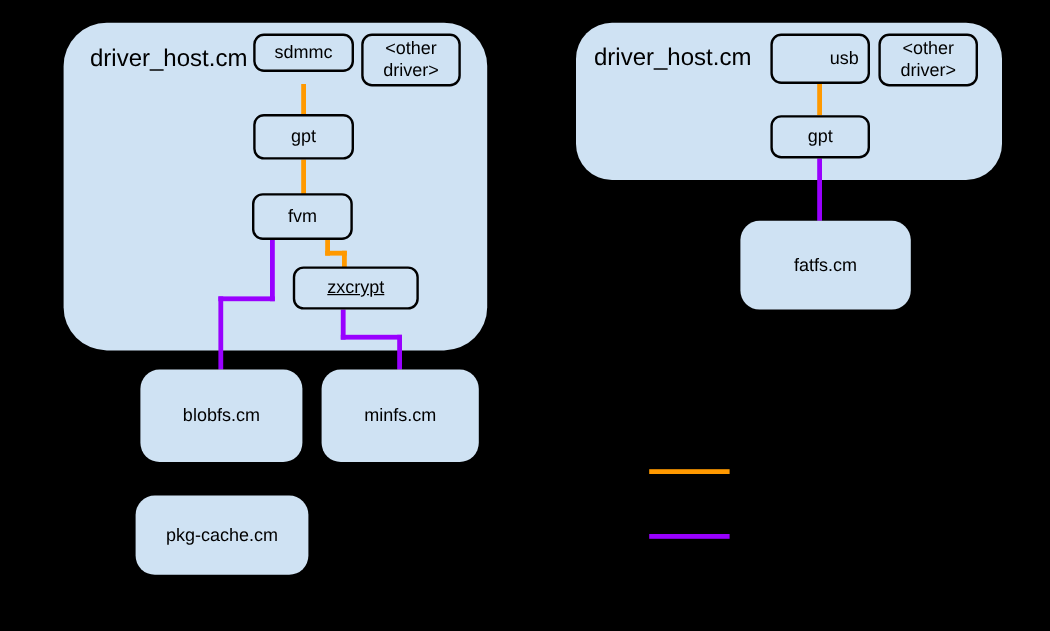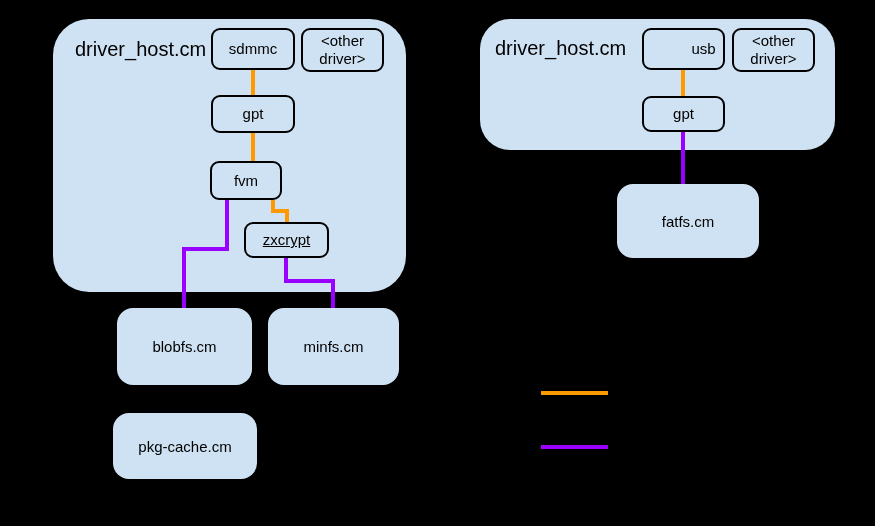--- a/index.html
+++ b/index.html
@@ -22,25 +22,25 @@
   .host-label.right{left:495px;top:39px;}
   .node{
     position:absolute;z-index:3;
     background:var(--node-fill,#cfe2f3);
     border:2px solid var(--node-border,#000);
     border-radius:9px;
     display:flex;align-items:center;justify-content:center;
     font-size:15px;line-height:18px;text-align:center;
     box-sizing:border-box;
   }
-  .node.sdmmc{left:211px;top:28px;width:84px;height:42px;}
+  .node.sdmmc{left:211px;top:28px;width:84px;height:32px;}
   .node.other-left{left:301px;top:28px;width:83px;height:44px;}
   .node.gpt-left{left:211px;top:95px;width:84px;height:38px;}
-  .node.fvm{left:210px;top:161px;width:72px;height:39px;}
-  .node.zxcrypt{left:244px;top:222px;width:85px;height:36px;text-decoration:underline;}
+  .node.fvm{left:210px;top:161px;width:84px;height:39px;}
+  .node.zxcrypt{left:244px;top:222px;width:105px;height:36px;text-decoration:underline;}
   .node.usb{left:642px;top:28px;width:83px;height:42px;padding-left:40px;}
   .node.other-right{left:732px;top:28px;width:83px;height:44px;}
   .node.gpt-right{left:642px;top:96px;width:83px;height:36px;}
   .fs-box{
     position:absolute;z-index:3;
     background:var(--node-fill,#cfe2f3);
     border-radius:16px;
     display:flex;align-items:center;justify-content:center;
     font-size:15px;text-align:center;
   }

